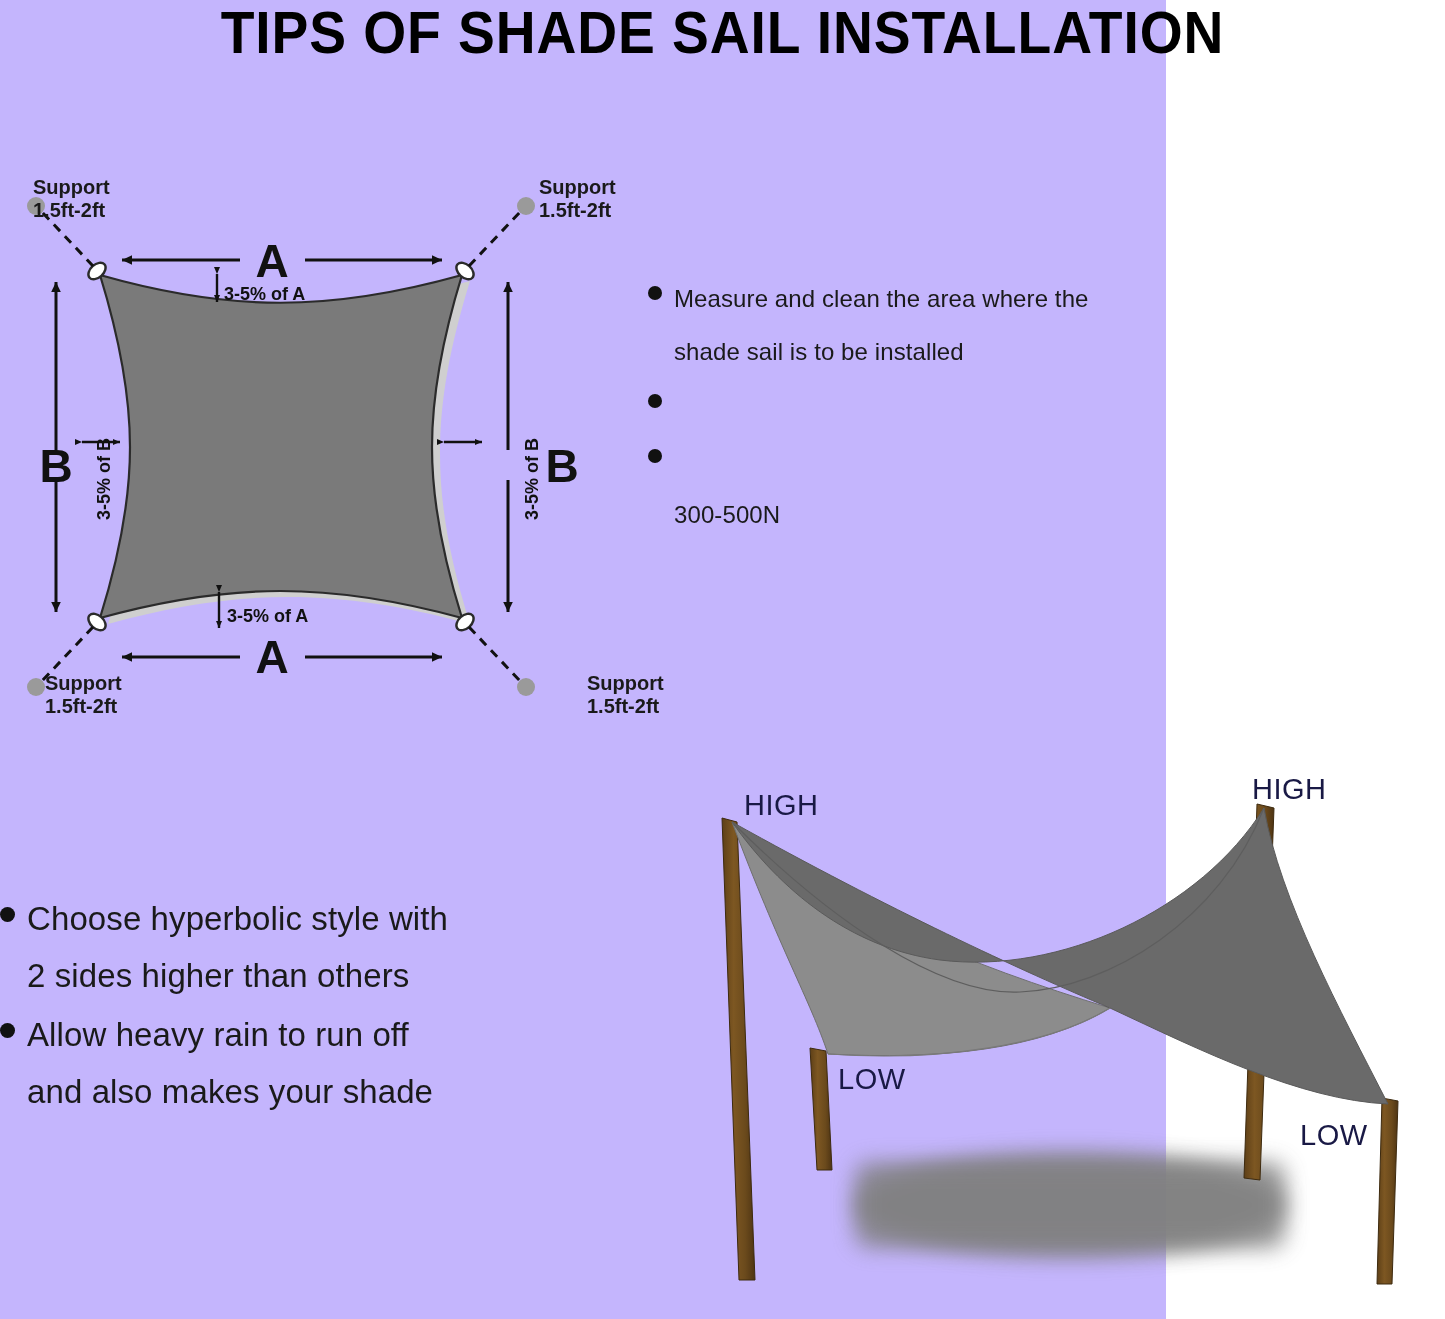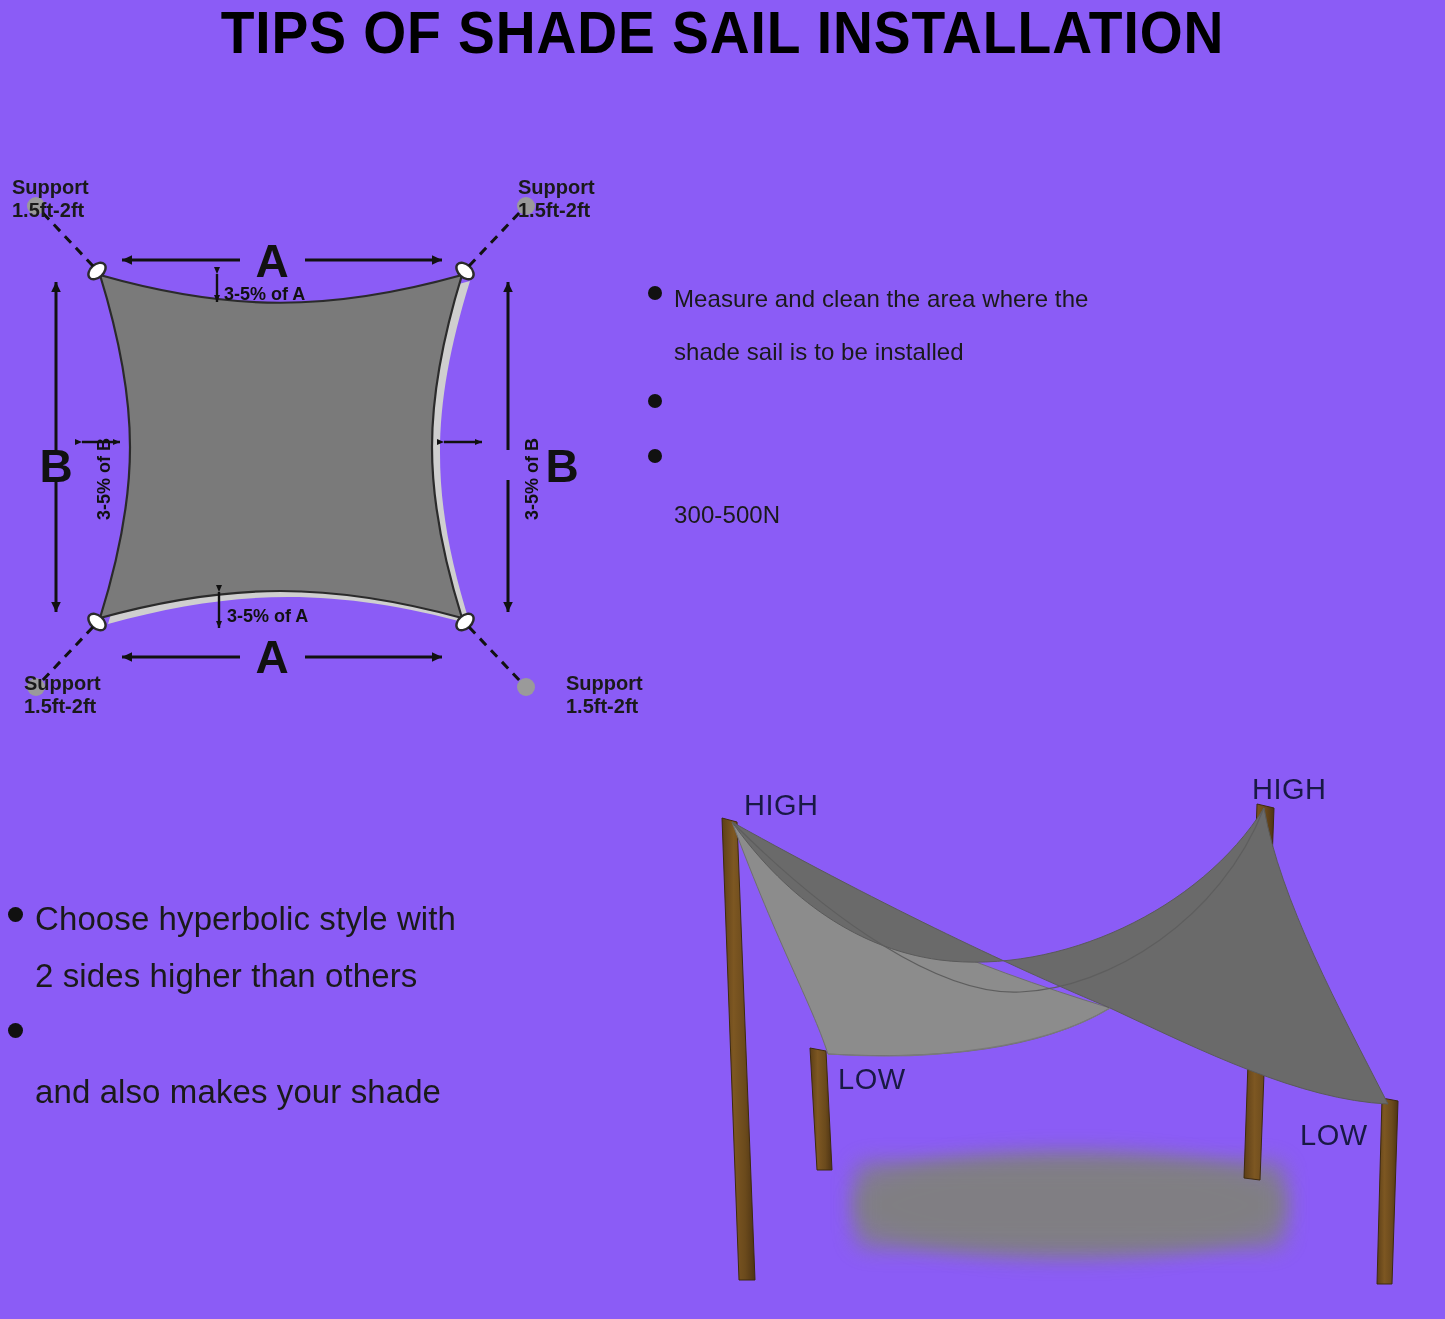--- a/index.html
+++ b/index.html
@@ -6,23 +6,23 @@
   * { box-sizing: border-box; margin: 0; padding: 0; }
   html, body {
     width: 1445px;
     height: 1319px;
     background: #ffffff;
     font-family: "Liberation Sans", "DejaVu Sans", sans-serif;
     overflow: hidden;
   }
   #page {
     position: relative;
-    width: 1445px;
+    width: 1166px;
     height: 1319px;
-    background: #8b5cf6;
+    background: #c4b5fd;
   }
 
   
   #title {
     position: absolute;
     left: 0; top: 2px;
     width: 1445px;
     text-align: center;
     font-family: "Liberation Sans", "DejaVu Sans", sans-serif;
     font-weight: 700;
@@ -45,31 +45,32 @@
   #diagram-rect svg { display: block; }
 
   .sup-label {
     position: absolute;
     font-family: "Liberation Sans", "DejaVu Sans", sans-serif;
     font-weight: 700;
     font-size: 20px;
     line-height: 23px;
     color: #1a1a1a;
     white-space: nowrap;
+    margin-left: 21px;
   }
 
   
   #bullets-top {
     position: absolute;
     left: 648px; top: 272px;
     width: 800px;
   }
   #bullets-bottom {
     position: absolute;
-    left: 8px; top: 890px;
+    left: 0; top: 890px;
     width: 625px;
   }
   .bullet-row {
     display: flex;
     align-items: flex-start;
     margin-bottom: 2px;
   }
   .bullet-dot {
     flex: 0 0 auto;
     width: 14px; height: 14px;
@@ -268,21 +269,21 @@
       <span class="bullet-dot"></span>
       <span class="bullet-text">
         <span>Choose hyperbolic style with</span><br>
         <span>2 sides higher than others</span>
       </span>
     </div>
 
     <div class="bullet-row">
       <span class="bullet-dot"></span>
       <span class="bullet-text">
-        <br>
+        <span>Allow heavy rain to run off</span><br>
         <span>and also makes your shade</span><br>
       </span>
     </div>
   </div>
 
   <div id="diagram-hyper">
     <svg width="805" height="531" viewBox="0 0 805 531" xmlns="http://www.w3.org/2000/svg">
       <defs>
         <linearGradient id="postGrad" x1="0" y1="0" x2="1" y2="0">
           <stop offset="0%" stop-color="#5d3f17"></stop>

